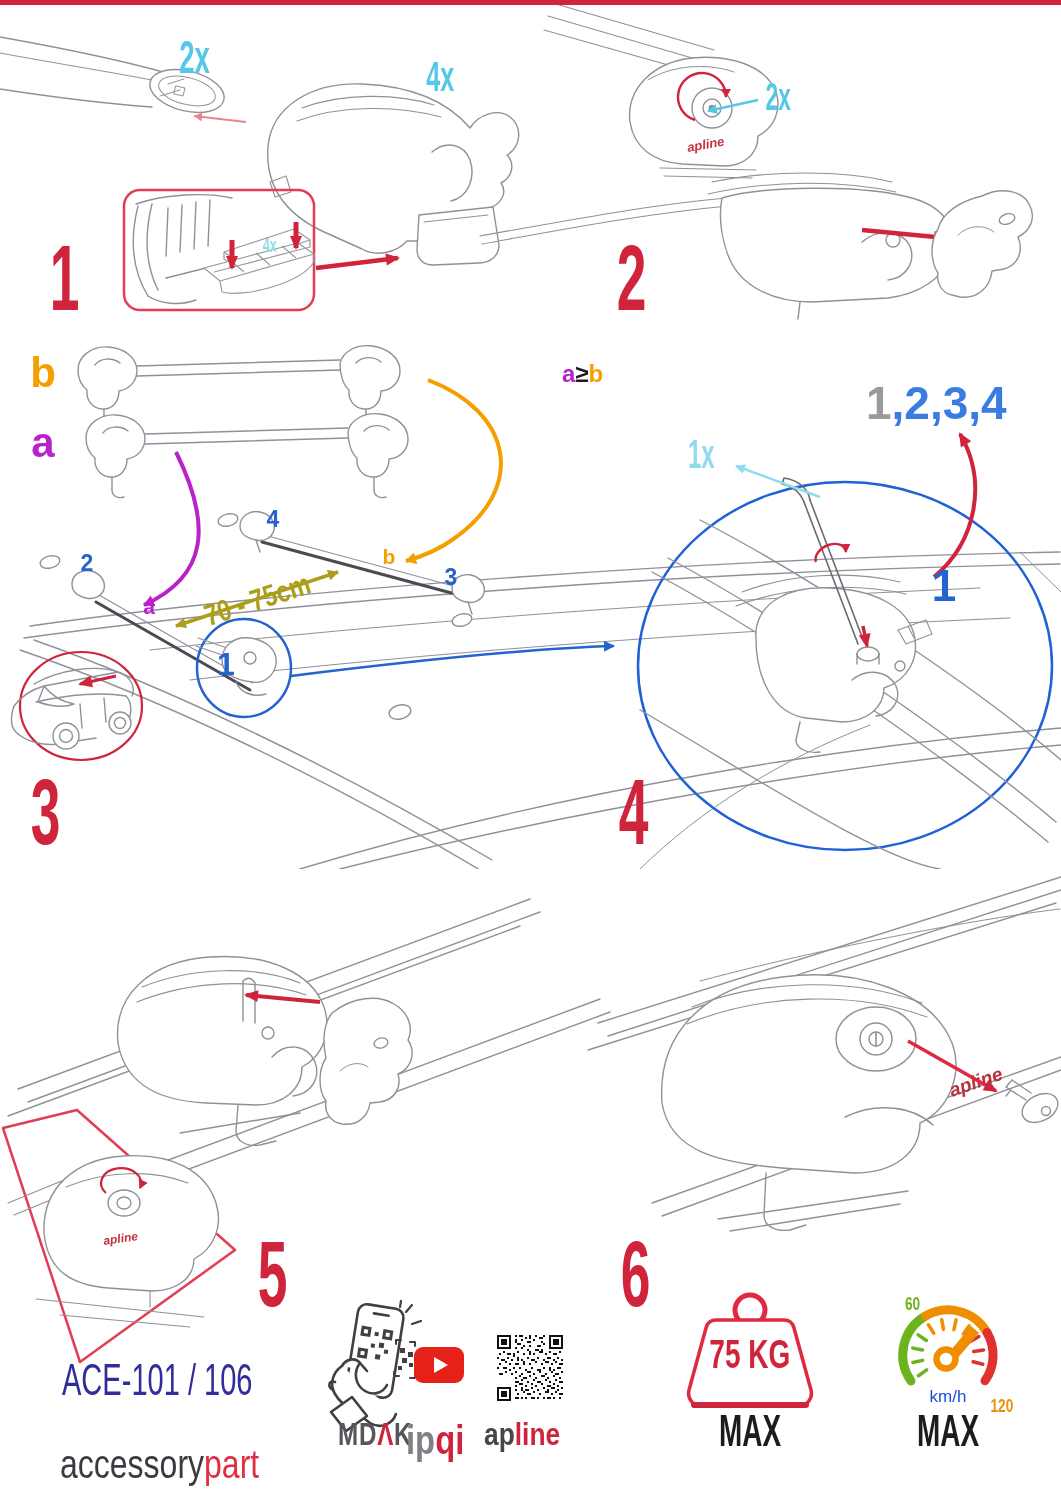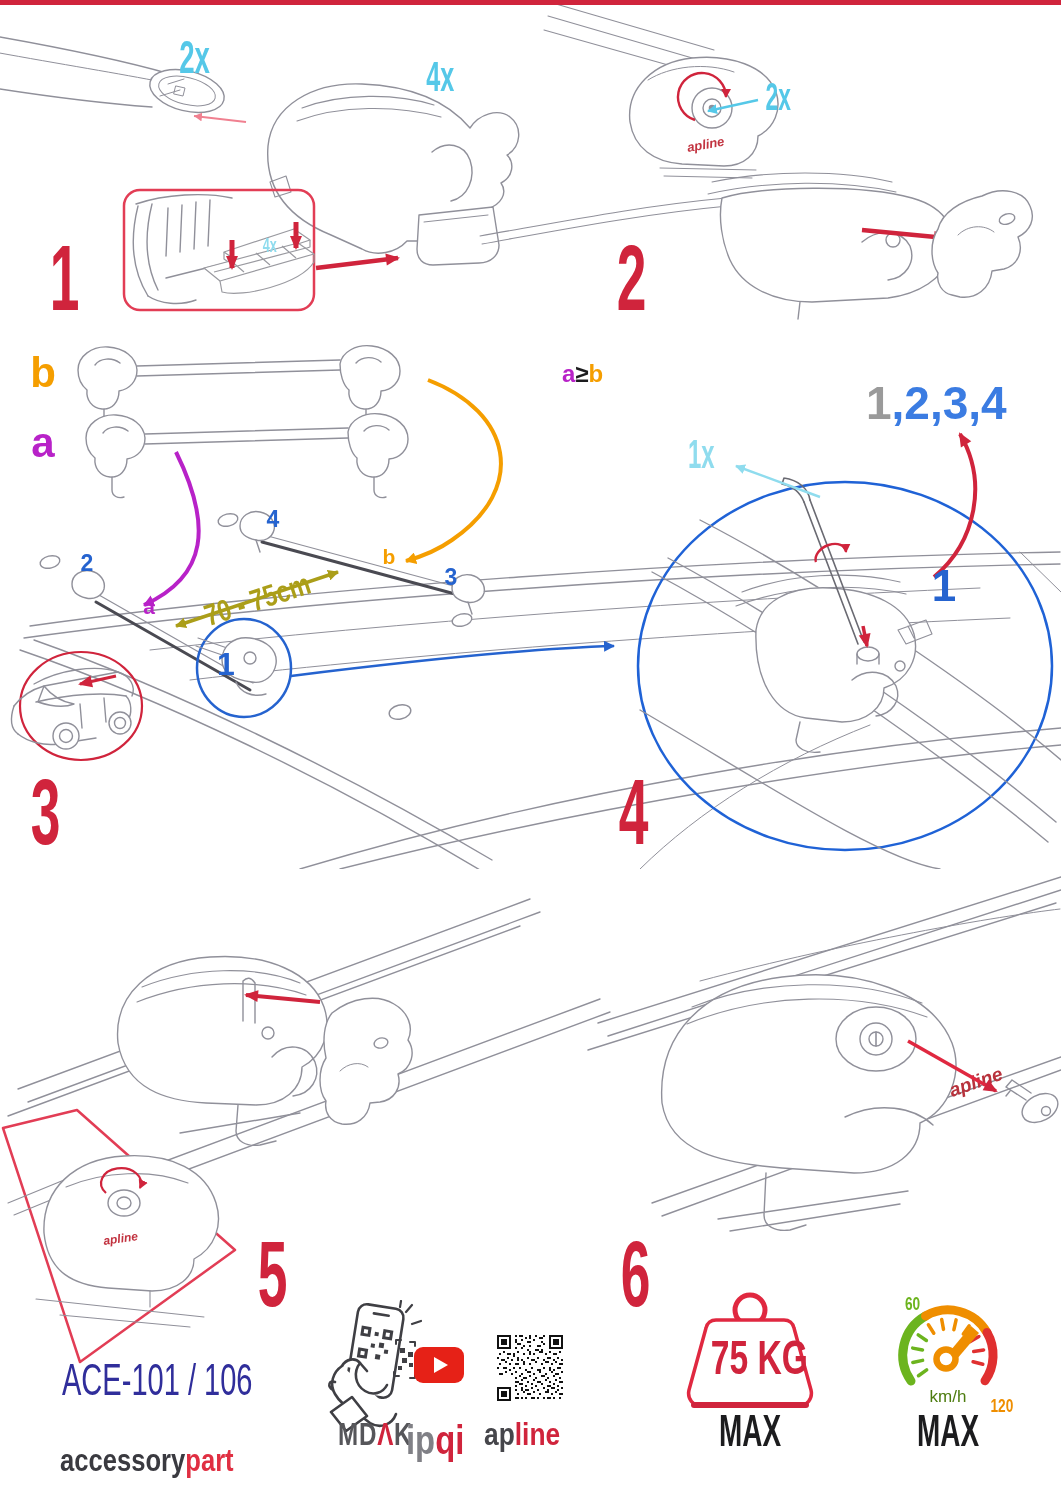--- a/index.html
+++ b/index.html
@@ -304,21 +304,21 @@
     <span style="color:#9a9a9a;">1</span><span style="color:#3b7ce2;">,2,3,4</span>
   </div>
   <div class="t c" style="left:676px;top:434px;width:50px;font-size:40px;font-weight:700;color:#8fdcee;"><span class="cx">1x</span></div>
   <div class="t c bluebold" style="left:922px;top:564px;width:44px;font-size:44px;">1</div>
   <div class="t c stepnum" style="left:594px;top:766px;width:80px;"><span class="cx" style="transform:scaleX(.58)">4</span></div>
 
   <div class="t c stepnum" style="left:233px;top:1228px;width:80px;"><span class="cx" style="transform:scaleX(.58)">5</span></div>
   <div class="t c stepnum" style="left:596px;top:1228px;width:80px;"><span class="cx" style="transform:scaleX(.58)">6</span></div>
 
   <div class="t" style="left:62px;top:1358px;font-size:44px;font-weight:400;color:#302e9b;"><span class="cxl">ACE-101 / 106</span></div>
-  <div class="t" style="left:60px;top:1444px;font-size:32px;font-weight:700;"><span class="cxl" style="transform:scaleX(.8)"><span style="color:#3a3a40;">accessory</span><span style="color:#e02f42;">part</span></span></div>
+  <div class="t" style="left:60px;top:1444px;font-size:40px;font-weight:400;"><span class="cxl" style="transform:scaleX(.8)"><span style="color:#3a3a40;">accessory</span><span style="color:#e02f42;">part</span></span></div>
 
   <svg style="left:322px;top:1300px" width="100" height="132" viewBox="0 0 100 132">
     <g fill="none" stroke="#3f3f44" stroke-width="2.6" stroke-linecap="round" stroke-linejoin="round">
       <g transform="rotate(9 53 51)">
         <rect x="30" y="6" width="46" height="90" rx="9" fill="#fff"></rect>
         <path d="M46,14 L61,14"></path>
         <g fill="#3f3f44" stroke="none">
           <rect x="36" y="28" width="10" height="10"></rect>
             <rect x="58" y="28" width="10" height="10"></rect>
             <rect x="36" y="50" width="10" height="10"></rect>
@@ -368,35 +368,35 @@
       <path d="M9,0h1v1h-1z M11,0h2v1h-2z M14,1h1v1h-1z M16,0h1v2h-1z M19,0h1v1h-1z M21,1h2v1h-2z M23,0h1v1h-1z M9,2h1v2h-1z M12,2h1v1h-1z M15,3h2v1h-2z M18,2h1v1h-1z M22,3h1v1h-1z M10,4h2v1h-2z M13,5h1v1h-1z M16,5h1v1h-1z M20,5h2v1h-2z M23,4h1v1h-1z M9,6h1v1h-1z M12,6h1v1h-1z M15,7h1v1h-1z M19,7h2v1h-2z M22,7h1v1h-1z M1,9h1v1h-1z M3,8h1v1h-1z M5,9h2v1h-2z M8,9h1v2h-1z M10,8h1v1h-1z M13,9h1v1h-1z M16,8h1v2h-1z M18,9h1v1h-1z M21,8h2v1h-2z M24,9h1v1h-1z M26,8h1v1h-1z M28,9h2v1h-2z M31,8h1v1h-1z M0,11h1v1h-1z M2,12h2v1h-2z M5,11h1v1h-1z M7,12h1v1h-1z M10,11h1v2h-1z M12,12h1v1h-1z M15,11h1v1h-1z M17,12h2v1h-2z M20,11h1v1h-1z M23,12h1v1h-1z M25,11h2v1h-2z M28,12h1v1h-1z M30,11h1v1h-1z M32,12h1v1h-1z M1,14h1v1h-1z M4,13h1v1h-1z M6,14h1v1h-1z M9,14h2v1h-2z M13,13h1v2h-1z M16,14h1v1h-1z M19,13h1v1h-1z M22,14h1v1h-1z M24,13h2v1h-2z M27,14h1v1h-1z M29,13h1v1h-1z M31,14h2v1h-2z M0,16h1v1h-1z M3,16h2v1h-2z M6,17h1v1h-1z M8,16h1v1h-1z M11,16h1v1h-1z M14,17h1v1h-1z M17,16h1v1h-1z M20,17h2v1h-2z M23,16h1v1h-1z M26,16h1v2h-1z M28,17h1v1h-1z M30,16h2v1h-2z M1,19h2v1h-2z M4,18h1v1h-1z M7,19h1v1h-1z M9,18h1v1h-1z M12,19h1v1h-1z M15,18h2v1h-2z M18,19h1v1h-1z M21,18h1v1h-1z M24,19h1v1h-1z M27,18h1v1h-1z M29,19h2v1h-2z M32,18h1v1h-1z M9,21h1v1h-1z M11,20h1v1h-1z M13,21h2v1h-2z M16,20h1v1h-1z M19,21h1v1h-1z M22,20h2v1h-2z M25,21h1v1h-1z M28,20h1v1h-1z M31,21h1v1h-1z M9,23h2v1h-2z M12,22h1v1h-1z M15,23h1v1h-1z M18,22h1v1h-1z M20,23h2v1h-2z M24,22h1v1h-1z M26,23h1v1h-1z M29,22h1v1h-1z M31,23h2v1h-2z M9,25h1v1h-1z M11,24h2v1h-2z M14,25h1v1h-1z M17,24h1v1h-1z M19,25h1v1h-1z M22,24h1v1h-1z M25,25h2v1h-2z M28,24h1v1h-1z M30,25h1v1h-1z M9,27h1v1h-1z M12,26h1v2h-1z M14,27h2v1h-2z M17,26h1v1h-1z M20,27h1v1h-1z M23,26h1v1h-1z M25,27h1v1h-1z M27,26h2v1h-2z M30,27h1v1h-1z M32,26h1v1h-1z M10,29h1v1h-1z M13,28h1v1h-1z M15,29h2v1h-2z M18,28h1v1h-1z M21,29h1v1h-1z M24,28h2v1h-2z M27,29h1v1h-1z M29,28h1v1h-1z M31,29h2v1h-2z M9,31h2v1h-2z M12,31h1v1h-1z M14,31h1v1h-1z M17,31h2v1h-2z M20,31h1v1h-1z M23,31h1v1h-1z M25,31h2v1h-2z M28,31h1v1h-1z M31,31h1v1h-1z"></path>
     </g>
   </svg>
   <div class="t" style="left:484px;top:1419px;font-size:31px;font-weight:700;"><span class="cxl" style="transform:scaleX(.85)"><span style="color:#46464b;">ap</span><span style="color:#d0243c;">line</span></span></div>
 
   <svg style="left:676px;top:1286px" width="148" height="130" viewBox="0 0 148 130">
     <circle cx="74" cy="24" r="15" fill="none" stroke="#e02840" stroke-width="5"></circle>
     <path d="M40,34 L108,34 C113,34 117,37 118,42 L135,104 C137,113 131,120 122,120 L26,120 C17,120 11,113 13,104 L30,42 C31,37 35,34 40,34 Z" fill="#ffffff" stroke="#e02840" stroke-width="3.5" stroke-linejoin="round"></path>
     <path d="M18,119 L130,119" stroke="#d0243c" stroke-width="6" stroke-linecap="round"></path>
   </svg>
-  <div class="t c" style="left:690px;top:1334px;width:120px;font-size:48px;font-weight:700;color:#d0243c;"><span class="cx" style="transform:scaleX(.7)">75 KG</span></div>
+  <div class="t c" style="left:690px;top:1334px;width:120px;font-size:40px;font-weight:700;color:#d0243c;"><span class="cx" style="transform:scaleX(.7)">75 KG</span></div>
   <div class="t c" style="left:690px;top:1408px;width:120px;font-size:45px;font-weight:700;color:#1c1c1e;"><span class="cx" style="transform:scaleX(.62)">MAX</span></div>
 
   <svg style="left:883px;top:1291px" width="130" height="116" viewBox="0 0 130 116">
     <g fill="none" stroke-linecap="round">
       <path d="M28,90 A45,45 0 0 1 42.5,25" stroke="#6cb41e" stroke-width="9"></path>
       <path d="M42.5,25 A45,45 0 0 1 104,41.5" stroke="#ef8e00" stroke-width="9"></path>
       <path d="M104,41.5 A45,45 0 0 1 102,89.8" stroke="#e03030" stroke-width="9"></path>
       <g stroke-width="3.5">
         <path d="M35.5,84.7 L43.7,78.9 M29.8,71.5 L39.6,69.4 M29.7,57.1 L39.5,59 M35.2,43.9 L43.4,49.5" stroke="#6cb41e"></path>
         <path d="M45.4,33.8 L50.8,42.2 M58.7,28.5 L60.5,38.4 M73.1,28.9 L70.9,38.7 M86.2,34.9 L80.3,43" stroke="#ef8e00"></path>
         <path d="M95.9,45.5 L87.3,50.6 M100.6,59 L90.7,60.4 M99.8,73.3 L90.1,70.7" stroke="#e03030"></path>
       </g>
     </g>
     <polygon points="58,71 68,75 96,42 88,35" fill="#ef8e00"></polygon>
     <circle cx="63" cy="68" r="9.5" fill="#ffffff" stroke="#ef8e00" stroke-width="6.5"></circle>
   </svg>
   <div class="t c" style="left:895px;top:1294px;width:36px;font-size:19px;font-weight:700;color:#6cb41e;"><span class="cx" style="transform:scaleX(.72)">60</span></div>
   <div class="t c" style="left:980px;top:1396px;width:44px;font-size:19px;font-weight:700;color:#ef8e00;"><span class="cx" style="transform:scaleX(.72)">120</span></div>
-  <div class="t c" style="left:913px;top:1388px;width:70px;font-size:17px;color:#4d7c0f;">km/h</div>
+  <div class="t c" style="left:913px;top:1388px;width:70px;font-size:17px;color:#1d4ed8;">km/h</div>
   <div class="t c" style="left:888px;top:1408px;width:120px;font-size:45px;font-weight:700;color:#1c1c1e;"><span class="cx" style="transform:scaleX(.62)">MAX</span></div>
 
 </div>
 
 </body></html>

